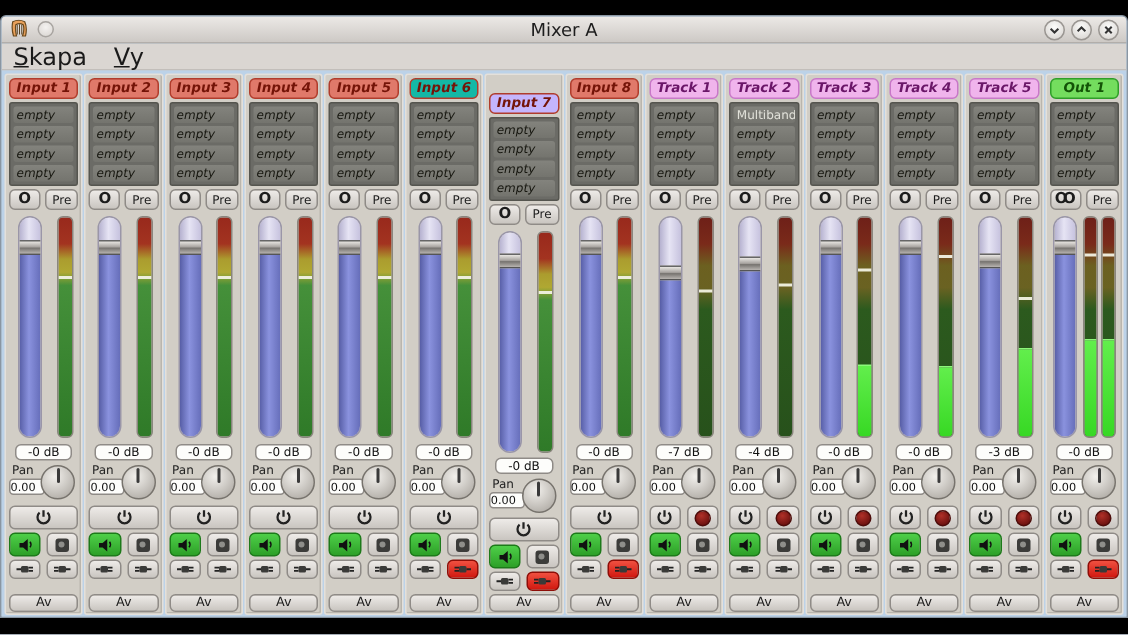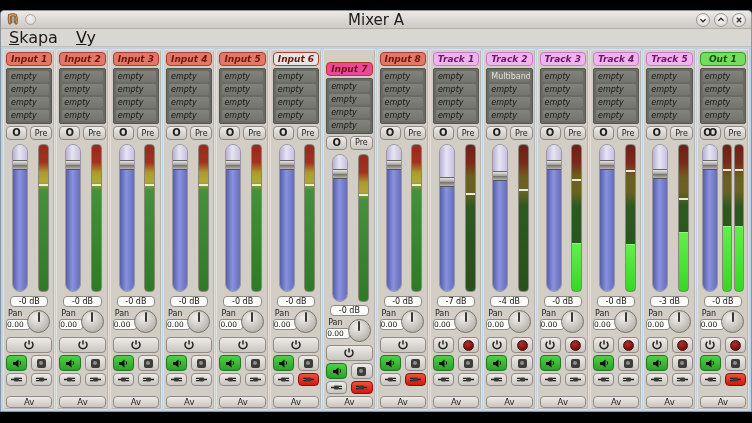--- a/index.html
+++ b/index.html
@@ -4,21 +4,21 @@
 <style>
   * { margin:0; padding:0; box-sizing:border-box; }
   body { font-family:"DejaVu Sans","Liberation Sans",sans-serif; }
   .screen { position:relative; width:752px; height:423px; background:#000; overflow:hidden; }
   .window { position:absolute; left:0; top:10px; width:752px; height:402px;
             border:1px solid #8a96a2; border-radius:4px 4px 0 0; overflow:hidden;
             background:#bcd2e8; }
   
   .titlebar { position:relative; height:18px; background:linear-gradient(#ece9e6,#cdc9c5);
               border-bottom:1px solid #b2aeaa; display:flex; align-items:center; padding:0 5px; }
-  .title { position:absolute; left:0; right:0; text-align:center; font-size:15px; color:#1d1d1d; }
+  .title { position:absolute; left:0; right:0; text-align:center; font-size:12px; color:#1d1d1d; }
   .tb-left { display:flex; align-items:center; gap:6px; z-index:2; }
   .tb-right { margin-left:auto; display:flex; align-items:center; gap:4px; z-index:2; }
   .winbtn { width:14px; height:14px; border-radius:50%; border:1px solid #9a9692;
             background:radial-gradient(circle at 50% 35%, #fdfdfc, #d4d0cc);
             display:flex; align-items:center; justify-content:center; cursor:default; }
   .sticky { width:11px; height:11px; border-radius:50%; border:1px solid #a8a4a0;
             background:radial-gradient(circle at 50% 35%, #f4f2f0, #d8d4d0); }
   
   .menubar { height:18px; background:#dad6d2; border-bottom:1px solid #c2beba;
              display:flex; align-items:center; gap:18px; padding:0 8px; font-size:16px; color:#1a1a1a; }
@@ -492,21 +492,21 @@
                   <path d="M1 4.4 h3 M1 6.6 h3" stroke="#222" stroke-width="1.2"></path>
                   <rect x="4" y="3.4" width="5" height="4.2" rx="1" fill="#3a3a38"></rect>
                   <path d="M9 5.5 h3" stroke="#222" stroke-width="1.4"></path>
                 </svg>
               </span>
             </div>
           </div>
           <div class="btn avbtn">Av</div>
         </div>
         <div class="strip">
-          <div class="hdr" style="background: #e5e5e5; border-color: rgb(176, 60, 44); color: rgb(116, 20, 8);">Input 6</div>
+          <div class="hdr" style="background: #14b8a6; border-color: rgb(176, 60, 44); color: rgb(116, 20, 8);">Input 6</div>
           <div class="rack">
             <div class="slot">empty</div>
             <div class="slot">empty</div>
             <div class="slot">empty</div>
             <div class="slot">empty</div>
           </div>
           <div class="oprow">
             <div class="btn route">O</div>
             <div class="btn pre">Pre</div>
           </div>
@@ -567,21 +567,21 @@
                   <path d="M1 4.4 h3 M1 6.6 h3" stroke="#222" stroke-width="1.2"></path>
                   <rect x="4" y="3.4" width="5" height="4.2" rx="1" fill="#3a3a38"></rect>
                   <path d="M9 5.5 h3" stroke="#222" stroke-width="1.4"></path>
                 </svg>
               </span>
             </div>
           </div>
           <div class="btn avbtn">Av</div>
         </div>
         <div class="strip">
-          <div class="hdr" style="background: #ec4899; border-color: rgb(176, 60, 44); color: rgb(116, 20, 8); margin-top: 11px;">Input 7</div>
+          <div class="hdr" style="background: #c4b5fd; border-color: rgb(176, 60, 44); color: rgb(116, 20, 8); margin-top: 11px;">Input 7</div>
           <div class="rack">
             <div class="slot">empty</div>
             <div class="slot">empty</div>
             <div class="slot">empty</div>
             <div class="slot">empty</div>
           </div>
           <div class="oprow">
             <div class="btn route">O</div>
             <div class="btn pre">Pre</div>
           </div>

